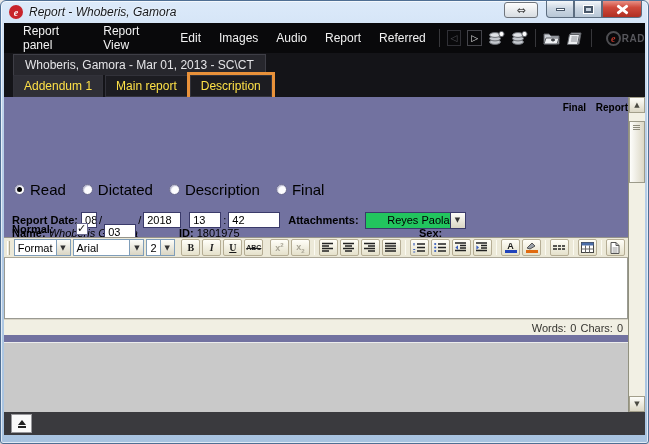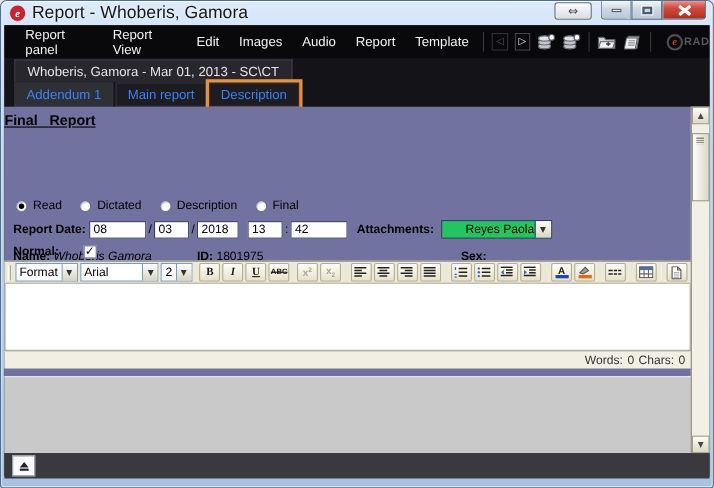--- a/index.html
+++ b/index.html
@@ -9,21 +9,21 @@
   
   .window { position:absolute; left:0; top:0; width:649px; height:444px;
             border:1px solid #4f6f94; border-radius:6px 6px 3px 3px;
             background:linear-gradient(#dceafa,#b8cfe8 30%,#a8c3e0);
             box-shadow:inset 0 0 0 1px rgba(255,255,255,.65), 0 3px 8px rgba(0,0,0,.35); }
   .titlebar { position:absolute; top:0; left:0; right:0; height:22px;
               display:flex; align-items:center; padding-left:8px; gap:6px; }
   .app-icon { width:14px; height:14px; border-radius:50%; background:#c8242b;
               color:#fff; font:italic bold 10px "Liberation Serif",serif;
               display:flex; align-items:center; justify-content:center; flex:0 0 auto; }
-  .title-text { font-size:16px; color:#15171a; text-shadow:0 0 3px #fff; }
+  .title-text { font-size:12px; color:#15171a; text-shadow:0 0 3px #fff;font-style:italic; }
   .win-ctrls { position:absolute; right:6px; top:0; display:flex; align-items:flex-start; gap:8px; }
   .swap-btn { margin-top:1px; width:34px; height:16px; border:1px solid #70757c; border-radius:3px;
               background:linear-gradient(#fdfdfd,#d8dde2); color:#444; font-size:11px;
               display:flex; align-items:center; justify-content:center;
               font-family:"DejaVu Sans",sans-serif; }
   .win-group { display:flex; }
   .win-btn { width:28px; height:17px; border:1px solid #5c6d80; border-top:none;
              background:linear-gradient(#f4f7fa,#cdd8e4 45%,#b8c7d6);
              display:flex; align-items:center; justify-content:center; position:relative; }
   .win-btn.min { border-radius:0 0 0 4px; }
@@ -59,48 +59,48 @@
 
   
   .patientbar { position:absolute; top:30px; left:0; right:0; height:22px; background:#141418;
                 display:flex; align-items:flex-end; padding-left:9px; }
   .patient-tab { background:#27272d; border:1px solid #3e3e46; border-bottom:none;
                  color:#e4e4e7; font-size:12px; padding:3px 11px; white-space:nowrap; }
 
   
   .subtabs { position:absolute; top:52px; left:0; right:0; height:22px; background:#141418;
              display:flex; align-items:center; padding-left:9px; }
-  .subtab { color:#3b82f6; font-size:12px; padding:3px 10px; background:#1c1c21;
+  .subtab { color:#fde047; font-size:12px; padding:3px 10px; background:#1c1c21;
             border:1px solid #32323a; margin-right:2px; white-space:nowrap; }
   .subtab.active { background:#2f2f36; }
   .subtab.highlight { outline:3px solid #E8913A; }
 
   
   .content { position:absolute; top:74px; left:0; right:0; height:315px; background:#7272A0; }
   .vscroll { position:absolute; top:0; right:0; width:17px; height:100%;
              background:#f2f0e4; border-left:1px solid #91917f; }
   .sb-btn { position:absolute; left:0; width:16px; height:16px;
             background:linear-gradient(#fdfdf9,#dcd8c6); border:1px solid #a39f8b;
             display:flex; align-items:center; justify-content:center;
             font-size:7px; color:#4a4a42; font-family:"DejaVu Sans",sans-serif; }
   .sb-btn.up { top:0; } .sb-btn.down { bottom:0; }
   .sb-thumb { position:absolute; left:0; top:24px; width:16px; height:62px;
               background:linear-gradient(90deg,#fdfdfb,#dcd8c6); border:1px solid #9c9a8a; }
   .sb-grip { position:absolute; left:4px; top:28px; width:7px; height:6px;
              background:repeating-linear-gradient(#8c8a7c 0 1px,transparent 1px 2px); }
   .main { position:absolute; left:0; top:0; right:17px; bottom:0; color:#000; }
 
-  .report-title { text-align:left; padding-top:5px; font-size:13px; font-weight:bold; word-spacing:7px;text-decoration:underline; }
+  .report-title { text-align:right; padding-top:5px; font-size:10px; font-weight:bold; word-spacing:7px; }
 
   .info-item { position:absolute; font-size:11px; white-space:nowrap; }
   .info-item b { font-weight:bold; }
   .val-italic { font-style:italic; }
 
   .status-row { position:absolute; top:84px; left:10px; display:flex; 
-                gap:16px; font-size:11px; }
+                gap:16px; font-size:15px; }
   .radio-opt { display:flex; align-items:center; gap:5px; }
   .radio-dot { width:11px; height:11px; border-radius:50%; background:#fdfdff;
                border:1px solid #6a6a8e; box-shadow:inset 1px 1px 1px #b9b9d2; position:relative; }
   .radio-dot.selected::after { content:""; position:absolute; left:2px; top:2px;
                width:5px; height:5px; border-radius:50%; background:#000; }
 
   .date-row { position:absolute; top:103px; left:8px; display:flex; align-items:center;
               font-size:11px; font-weight:bold; }
   .date-input { height:16px; border:1px solid #3a3a6a; background:#fff; font-size:11px;
                 padding-left:3px; font-family:"Liberation Sans",sans-serif; }
@@ -189,21 +189,21 @@
 
   <div class="app">
 
     <div class="menubar">
       <span class="menu-item">Report panel</span>
       <span class="menu-item">Report View</span>
       <span class="menu-item">Edit</span>
       <span class="menu-item">Images</span>
       <span class="menu-item">Audio</span>
       <span class="menu-item">Report</span>
-      <span class="menu-item">Template</span>
+      <span class="menu-item">Referred</span>
       <span class="m-sep"></span>
       <span class="nav-btn disabled">◁</span>
       <span class="nav-btn">▷</span>
       <span class="tool-icon">
         <svg width="17" height="16" viewBox="0 0 17 16">
           <ellipse cx="7" cy="12" rx="5.5" ry="2.4" fill="#c3c7cd" stroke="#6a6d73"></ellipse>
           <ellipse cx="7" cy="8.5" rx="5.5" ry="2.4" fill="#c3c7cd" stroke="#6a6d73"></ellipse>
           <ellipse cx="7" cy="5" rx="5.5" ry="2.4" fill="#dfe2e6" stroke="#6a6d73"></ellipse>
           <circle cx="13.5" cy="4" r="2.6" fill="#fff" stroke="#55585e"></circle>
         </svg>
@@ -299,23 +299,23 @@
             <span>Description</span>
           </span>
           <span class="radio-opt">
             <span class="radio-dot"></span>
             <span>Final</span>
           </span>
         </div>
 
         <div class="date-row">
           <span>Report Date:</span>&nbsp;
-          <input class="date-input" style="width: 52px;" value="08">
+          <input class="date-input" style="width: 16px;" value="08">
           <span class="sep">/</span>
-          <input class="date-input" style="width: 32px;" value="03">
+          <input class="date-input" style="width: 32px; margin-top: 24px;" value="03">
           <span class="sep">/</span>
           <input class="date-input" style="width: 38px;" value="2018">
           <span style="width:8px"></span>
           <input class="date-input" style="width: 32px;" value="13">
           <span class="sep">:</span>
           <input class="date-input" style="width: 52px;" value="42">
           <span style="width:8px"></span>
           <span>Attachments:</span>
           <span class="combo">
             <span class="combo-text">Reyes Paola</span>

